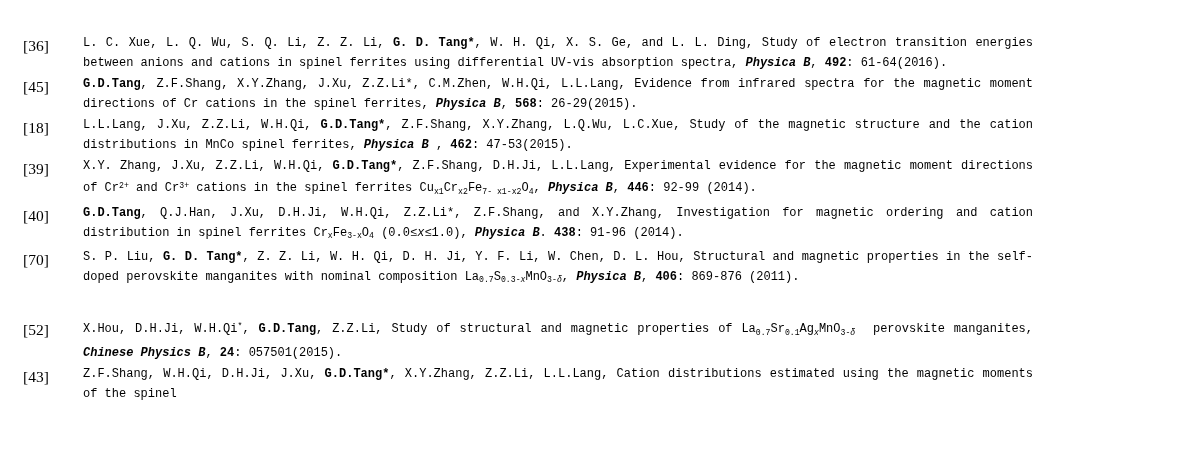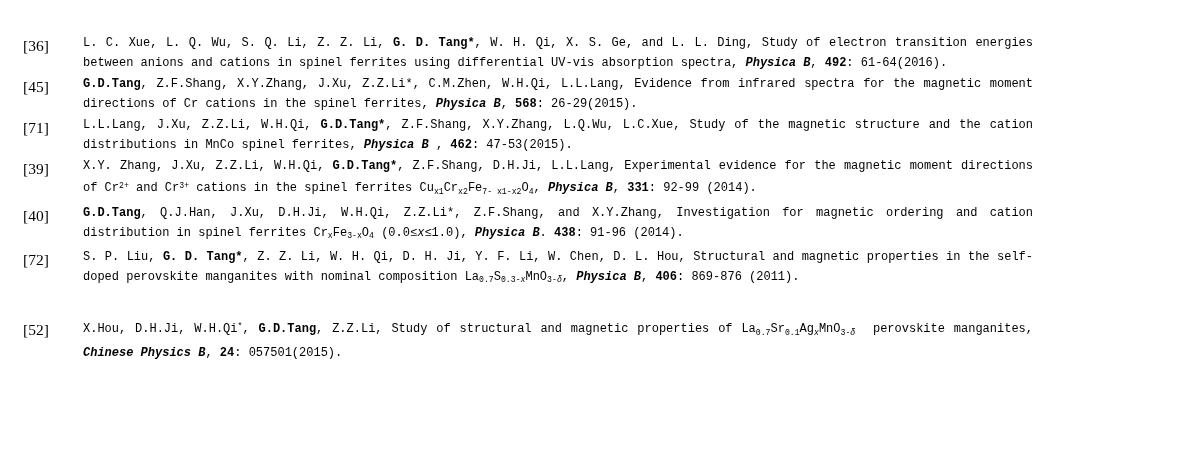--- a/index.html
+++ b/index.html
@@ -63,34 +63,38 @@
   <div class="ref-list" id="ref-list">
       <div class="ref">
         <div class="ref-num">[36]</div>
         <div class="ref-body">L. C. Xue, L. Q. Wu, S. Q. Li, Z. Z. Li, <b>G. D. Tang*</b>, W. H. Qi, X. S. Ge, and L. L. Ding, Study of electron transition energies between anions and cations in spinel ferrites using differential UV-vis absorption spectra, <span class="bi">Physica B</span>, <b>492</b>: 61-64(2016).</div>
       </div>
       <div class="ref">
         <div class="ref-num">[45]</div>
         <div class="ref-body"><b>G.D.Tang</b>, Z.F.Shang, X.Y.Zhang, J.Xu, Z.Z.Li*, C.M.Zhen, W.H.Qi, L.L.Lang, Evidence from infrared spectra for the magnetic moment directions of Cr cations in the spinel ferrites, <span class="bi">Physica B</span>, <b>568</b>: 26-29(2015).</div>
       </div>
       <div class="ref">
-        <div class="ref-num">[71]</div>
+        <div class="ref-num">[18]</div>
         <div class="ref-body">L.L.Lang, J.Xu, Z.Z.Li, W.H.Qi, <b>G.D.Tang*</b>, Z.F.Shang, X.Y.Zhang, L.Q.Wu, L.C.Xue, Study of the magnetic structure and the cation distributions in MnCo spinel ferrites, <span class="bi">Physica B </span>, <b>462</b>: 47-53(2015).</div>
       </div>
       <div class="ref">
         <div class="ref-num">[39]</div>
-        <div class="ref-body">X.Y. Zhang, J.Xu, Z.Z.Li, W.H.Qi, <b>G.D.Tang*</b>, Z.F.Shang, D.H.Ji, L.L.Lang, Experimental evidence for the magnetic moment directions of Cr<sup>2+</sup> and Cr<sup>3+</sup> cations in the spinel ferrites Cu<sub>x1</sub>Cr<sub>x2</sub>Fe<sub>7- x1-x2</sub>O<sub>4</sub>, <span class="bi">Physica B</span>, <b>331</b>: 92-99 (2014).</div>
+        <div class="ref-body">X.Y. Zhang, J.Xu, Z.Z.Li, W.H.Qi, <b>G.D.Tang*</b>, Z.F.Shang, D.H.Ji, L.L.Lang, Experimental evidence for the magnetic moment directions of Cr<sup>2+</sup> and Cr<sup>3+</sup> cations in the spinel ferrites Cu<sub>x1</sub>Cr<sub>x2</sub>Fe<sub>7- x1-x2</sub>O<sub>4</sub>, <span class="bi">Physica B</span>, <b>446</b>: 92-99 (2014).</div>
       </div>
       <div class="ref">
         <div class="ref-num">[40]</div>
         <div class="ref-body"><b>G.D.Tang</b>, Q.J.Han, J.Xu, D.H.Ji, W.H.Qi, Z.Z.Li*, Z.F.Shang, and X.Y.Zhang, Investigation for magnetic ordering and cation distribution in spinel ferrites Cr<sub>x</sub>Fe<sub>3-x</sub>O<sub>4</sub> (0.0≤<i>x</i>≤1.0), <span class="bi">Physica B</span>. <b>438</b>: 91-96 (2014).</div>
       </div>
       <div class="ref">
-        <div class="ref-num">[72]</div>
+        <div class="ref-num">[70]</div>
         <div class="ref-body">S. P. Liu, <b>G. D. Tang*</b>, Z. Z. Li, W. H. Qi, D. H. Ji, Y. F. Li, W. Chen, D. L. Hou, Structural and magnetic properties in the self-doped perovskite manganites with nominal composition La<sub>0.7</sub>S<sub>0.3-<i>x</i></sub>MnO<sub>3-<i>δ</i></sub>, <span class="bi">Physica B</span>, <b>406</b>: 869-876 (2011).</div>
       </div>
       <div class="spacer"></div>
       <div class="ref">
         <div class="ref-num">[52]</div>
         <div class="ref-body">X.Hou, D.H.Ji, W.H.Qi<sup>*</sup>, <b>G.D.Tang</b>, Z.Z.Li, Study of structural and magnetic properties of La<sub>0.7</sub>Sr<sub>0.1</sub>Ag<sub><i>x</i></sub>MnO<sub>3-<i>δ</i></sub>&nbsp; perovskite manganites, <span class="bi">Chinese Physics B</span>, <b>24</b>: 057501(2015).</div>
       </div>
+      <div class="ref">
+        <div class="ref-num">[43]</div>
+        <div class="ref-body">Z.F.Shang, W.H.Qi, D.H.Ji, J.Xu, <b>G.D.Tang*</b>, X.Y.Zhang, Z.Z.Li, L.L.Lang, Cation distributions estimated using the magnetic moments of the spinel</div>
+      </div>
     </div>
 </div>
 
 </body></html>

